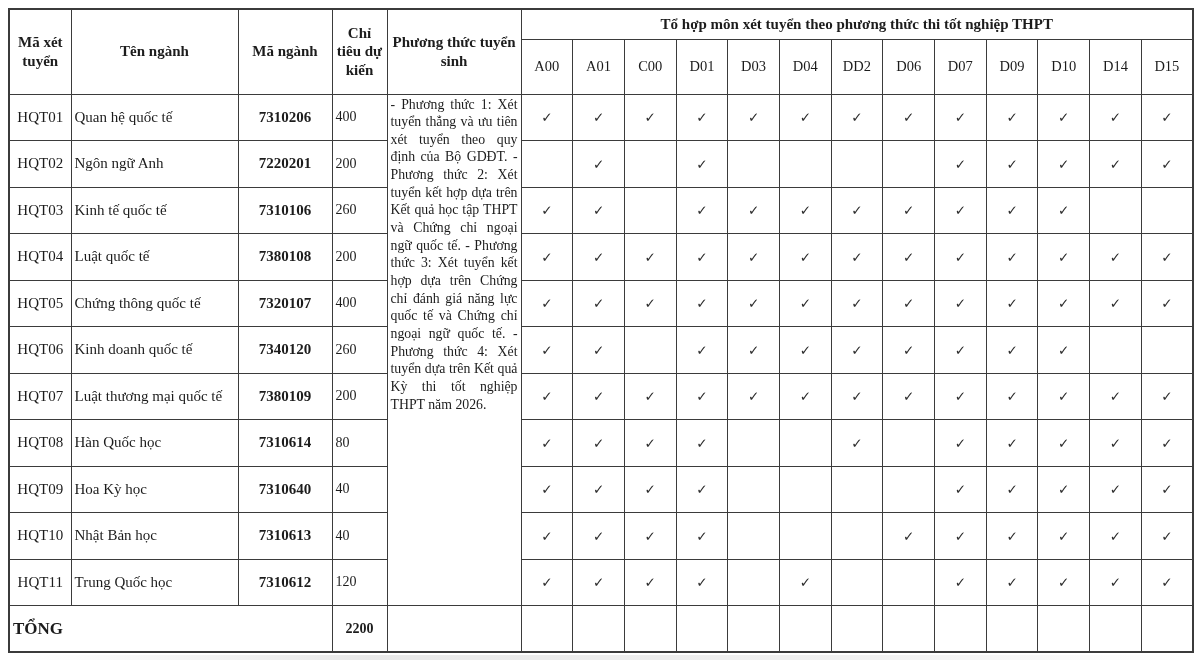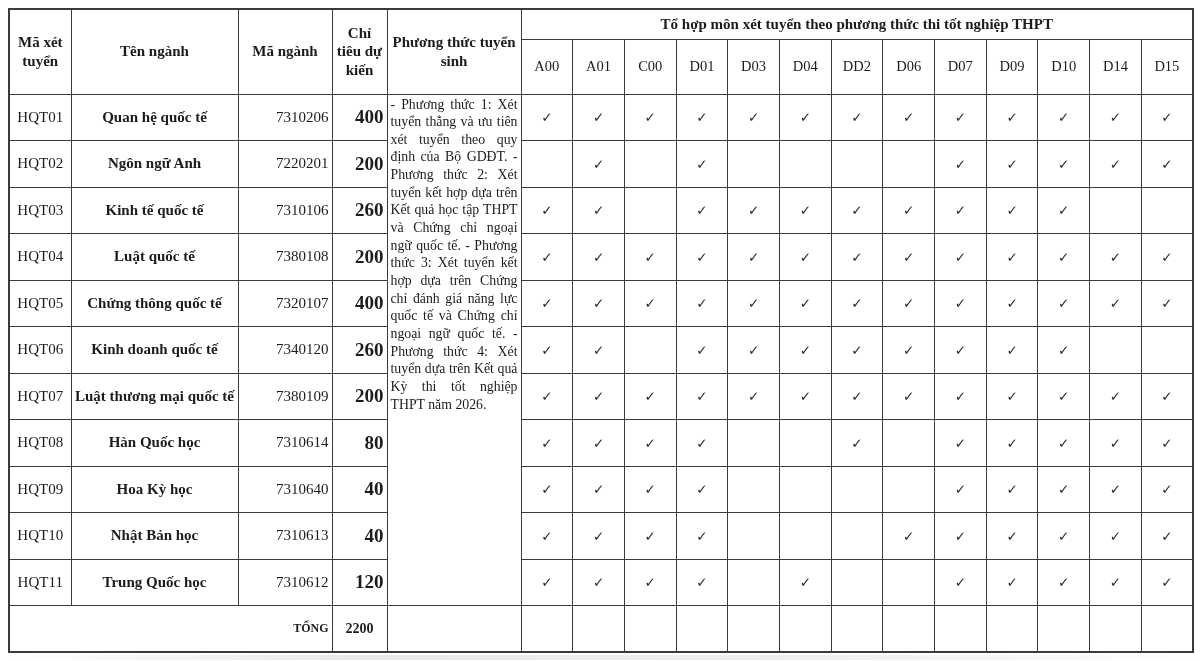--- a/index.html
+++ b/index.html
@@ -51,37 +51,37 @@
   th.hcell-quota{padding:0 5px;}
   
   tbody tr{height:46.5px;}
   td.code-cell{
     text-align:center;
     vertical-align:middle;
     font-size:15px;
     margin-left:16px;
   }
   td.name-cell{
-    text-align:center;
+    text-align:left;
     vertical-align:middle;
     font-size:15px;
     padding-left:9px;
     line-height:1.15;
+  }
+  td.major-code-cell{
+    text-align:center;
+    vertical-align:middle;
+    font-size:15px;
     font-weight:bold;
   }
-  td.major-code-cell{
-    text-align:right;
-    vertical-align:middle;
-    font-size:15px;
-  }
   td.quota-cell{
-    text-align:right;
-    vertical-align:middle;
-    font-size:19px;
-    font-weight:bold;
+    text-align:left;
+    vertical-align:middle;
+    font-size:14px;
+    font-weight:normal;
   }
   td.method-cell{
     vertical-align:top;
     text-align:justify;
     font-size:13.8px;
     line-height:1.28;
     padding:3px 5px 3px 6px;
   }
   .method-label{}
   td.check-cell{
@@ -89,24 +89,24 @@
     vertical-align:middle;
   }
   .check{
     font-family:"DejaVu Sans",sans-serif;
     font-size:13.5px;
     color:#2e2e2e;
   }
   
   tr.total-row{height:46.5px;}
   td.total-label{
-    text-align:right;
+    text-align:left;
     vertical-align:middle;
     font-weight:bold;
-    font-size:12px;
+    font-size:17px;
   }
   td.total-quota{
     text-align:center;
     vertical-align:middle;
     font-weight:bold;
     font-size:14px;
   }
   
   .scan-edge{
     width:1200px;height:5px;margin-top:2px;

